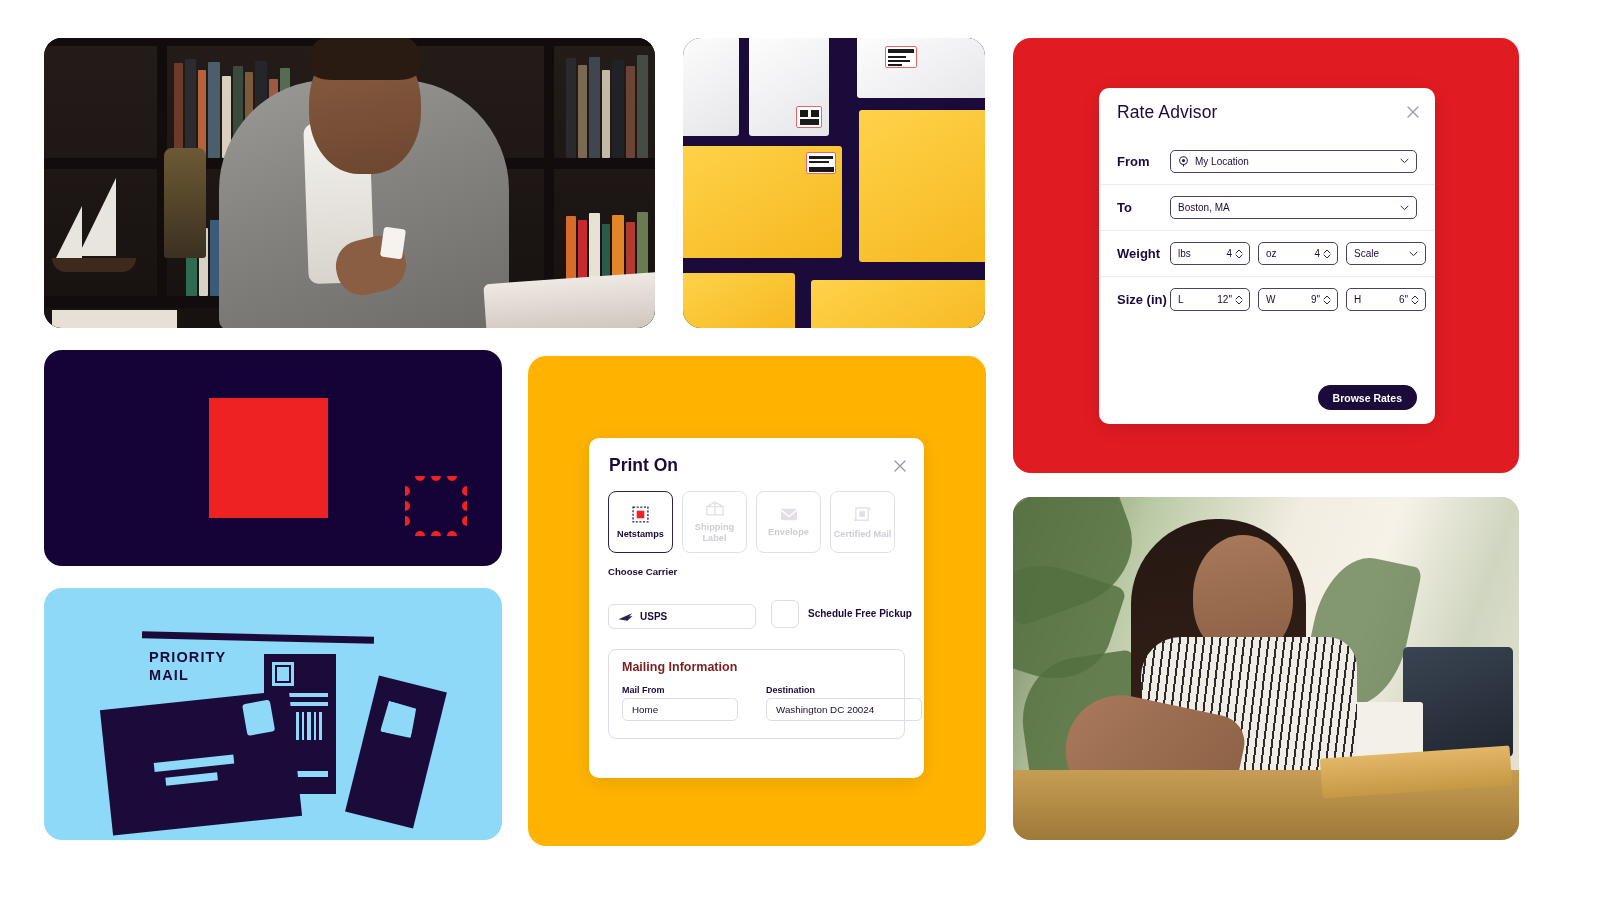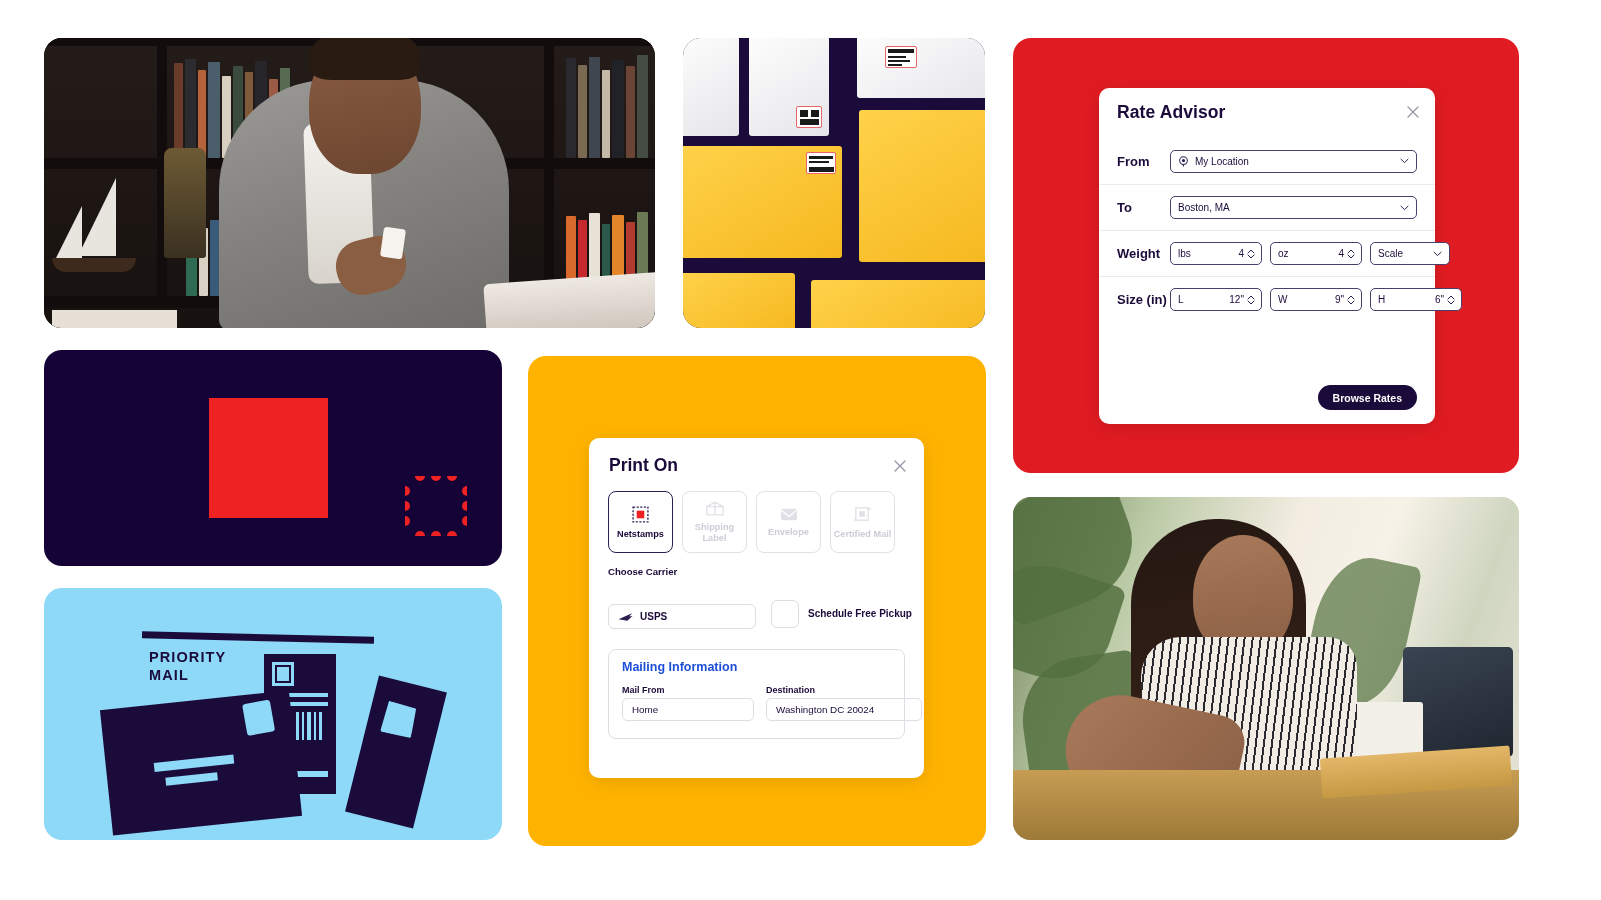--- a/index.html
+++ b/index.html
@@ -61,34 +61,34 @@
   .pm-rule { position:absolute; left:98px; top:46px; width:232px; height:7px; background:#1b0b3a;
       transform: rotate(1.4deg); }
   .pm-text { position:absolute; left:105px; top:60px; color:#1b0b3a; font-weight:700;
       font-size:14.5px; letter-spacing:1.1px; line-height:18px; }
   .pm-card { position:absolute; background:#1b0b3a; }
 
   
   #panel-red { left: 1013px; top: 38px; width: 506px; height: 435px; }
   .rate-card { position:absolute; left:86px; top:50px; width:336px; height:336px;
       background:#fff; border-radius:10px; box-shadow:0 4px 18px rgba(0,0,0,.12); }
-  .rate-title { position:absolute; left:18px; top:14px; font-size:17.5px; font-weight:700;
+  .rate-title { position:absolute; left:18px; top:14px; font-size:17.5px; font-weight:400;
       color:#1b0b3a; letter-spacing:.1px; }
   .rate-close { position:absolute; right:14px; top:16px; width:16px; height:16px; cursor:pointer; }
   .rate-rows { position:absolute; left:0; right:0; top:50px; }
   .rrow { position:relative; display:flex; align-items:center; height:46px;
       padding:0 18px; border-top:1px solid #eceaf0; }
   .rrow:first-child { border-top:none; }
   .rlabel { width:53px; font-size:13px; font-weight:700; color:#1b0b3a; flex:none; }
   .fld { height:23px; border:1px solid #4b3e6b; border-radius:5px; background:#fff;
       display:flex; align-items:center; padding:0 7px; font-size:10px; color:#1b0b3a;
       position:relative; }
   .fld.wide { flex:1; }
   .fld .chev { position:absolute; right:7px; top:50%; transform:translateY(-50%); }
-  .num { width:92px; justify-content:space-between; }
+  .num { width:80px; justify-content:space-between; }
   .num .unit { font-size:10px; color:#1b0b3a; }
   .num .val { font-size:10px; color:#1b0b3a; margin-left:auto; margin-right:10px; }
   .spin { position:absolute; right:6px; top:50%; transform:translateY(-50%);
       display:flex; flex-direction:column; line-height:5px; }
   .sel-small { width:80px; }
   .browse-btn { position:absolute; right:18px; bottom:14px; background:#1b0b3a; color:#fff;
       border:none; border-radius:14px; height:25px; padding:0 15px; font-size:10.5px;
       font-weight:700; cursor:pointer; font-family:"Liberation Sans", sans-serif; }
   .pin-ic { margin-right:6px; display:inline-flex; }
 
@@ -108,21 +108,21 @@
   .tile.active .tile-lbl { color:#1b0b3a; }
   .sec-lbl { position:absolute; font-size:9.6px; font-weight:700; color:#1b0b3a; }
   .carrier-box { position:absolute; left:19px; top:166px; width:148px; height:25px;
       border:1px solid #dedce4; border-radius:6px; display:flex; align-items:center;
       padding:0 9px; gap:7px; font-size:10px; color:#1b0b3a; font-weight:600; }
   .chk { position:absolute; left:182px; top:162px; width:28px; height:28px;
       border:1px solid #dedce4; border-radius:6px; background:#fff; cursor:pointer; }
   .chk-lbl { position:absolute; left:219px; top:170px; font-size:10px; font-weight:700; color:#1b0b3a; }
   .mail-box { position:absolute; left:19px; top:211px; width:297px; height:90px;
       border:1px solid #dedce4; border-radius:8px; }
-  .mail-title { position:absolute; left:13px; top:10px; font-size:12.5px; font-weight:700; color:#1d4ed8; }
+  .mail-title { position:absolute; left:13px; top:10px; font-size:12.5px; font-weight:700; color:#7f1d1d; }
   .mini-lbl { position:absolute; font-size:9px; font-weight:700; color:#1b0b3a; }
   .mini-in { position:absolute; height:23px; border:1px solid #dedce4; border-radius:5px;
       display:flex; align-items:center; padding:0 9px; font-size:9.8px; color:#1b0b3a; }
 
   
   #photo-woman { left: 1013px; top: 497px; width: 506px; height: 343px; background:#cdbfae; }
   .wm-bg { position:absolute; inset:0;
       background: linear-gradient(110deg,#6f7f57 0%,#b9c9a4 22%,#f2ece1 46%,#f7f2e8 62%,#cfd6c0 80%,#e9e4d8 100%); }
   .wm-plant { position:absolute; background:#53703f; border-radius:50% 8% 50% 8%; opacity:.85; }
   .wm-hair { position:absolute; left:118px; top:22px; width:175px; height:270px;
@@ -473,21 +473,21 @@
         </svg>
         <span>USPS</span>
       </div>
 
       <div class="chk"></div>
       <div class="chk-lbl">Schedule Free Pickup</div>
 
       <div class="mail-box">
         <div class="mail-title">Mailing Information</div>
         <div class="mini-lbl" style="left:13px;top:35px">Mail From</div>
-        <div class="mini-in" style="left:13px;top:48px;width:132px">
+        <div class="mini-in" style="left:13px;top:48px;width:116px">
           <span>Home</span>
         </div>
         <div class="mini-lbl" style="left:157px;top:35px">Destination</div>
         <div class="mini-in" style="left:157px;top:48px;width:156px">
           <span>Washington DC 20024</span>
         </div>
       </div>
     </div>
   </div>
 

